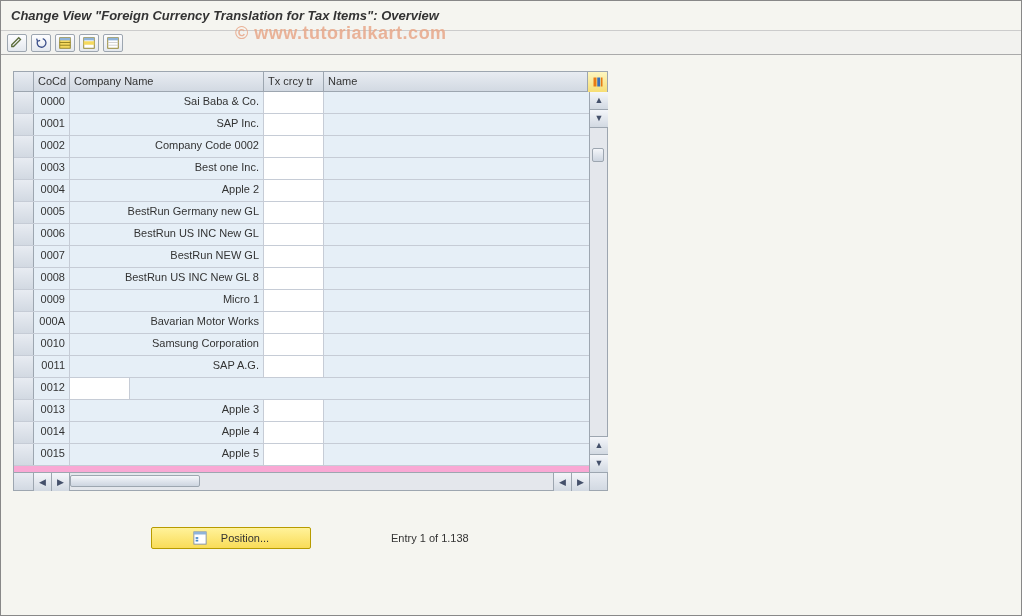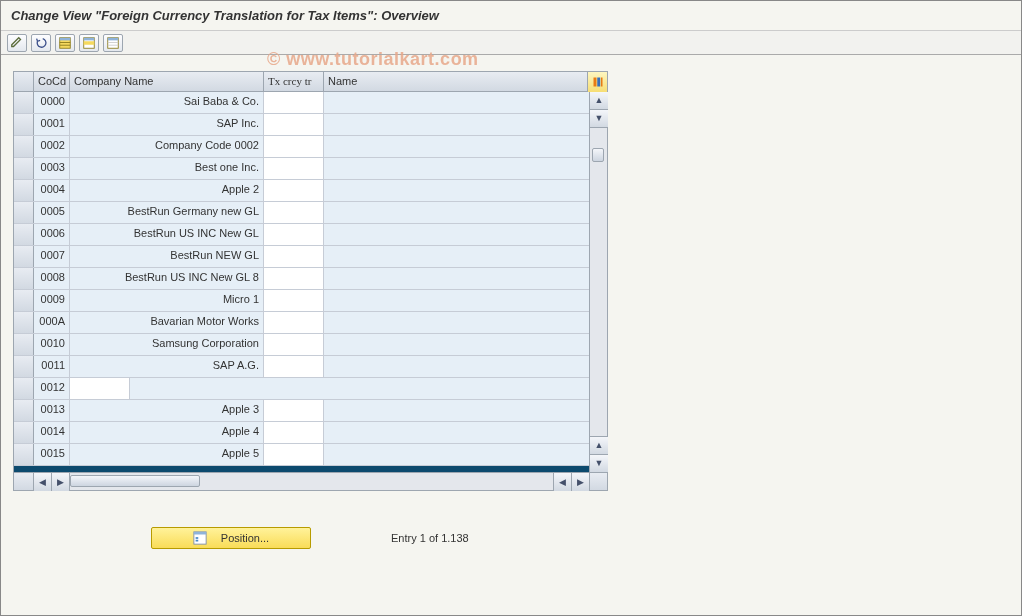--- a/index.html
+++ b/index.html
@@ -38,41 +38,41 @@
       display: flex; align-items: center; justify-content: center;
       cursor: pointer;
     }
     .tb-btn svg { width: 14px; height: 14px; }
     .content {
       padding: 16px 12px 8px 12px;
     }
     .table-outer {
       width: 595px;
       border: 1px solid #9da6b0;
-      background: #0c4a6e;
+      background: #f9a8d4;
       box-shadow: inset -1px -1px 0 #c0c4cc;
       position: relative;
     }
     .table-header {
       display: flex;
       height: 20px;
       border-bottom: 1px solid #9da6b0;
       background: linear-gradient(#e8ecf2,#d2d9e2);
     }
     .colh {
       border-right: 1px solid #9da6b0;
       padding: 3px 4px;
       color: #333;
       overflow: hidden;
       white-space: nowrap;
     }
     .col-sel   { width: 20px; }
     .col-cocd  { width: 36px; }
     .col-cname { width: 194px; }
-    .col-tx    { width: 60px; font-family: Liberation Serif, serif; }
+    .col-tx    { width: 60px; }
     .col-name  { width: 248px; border-right: none; flex: 1; }
 
     .corner-btn {
       width: 20px; height: 20px;
       border-left: 1px solid #9da6b0;
       background: linear-gradient(#fdf6c0,#f7de74);
       display: flex; align-items: center; justify-content: center;
       cursor: pointer;
     }
 
@@ -150,28 +150,27 @@
       gap:14px;
       cursor:pointer;
       font-size:11px;
       color:#333;
     }
     .position-btn .icon { width:14px;height:14px; }
     .entry-label { margin-left: 80px; font-size:11px; color:#333; }
 
     .watermark {
       position:absolute;
-      top:22px; left:266px;
+      top:22px; left:234px;
       color:#e8a88a;
       font-size:18px;
       font-weight:bold;
       letter-spacing:0.5px;
       pointer-events:none;
       opacity:0.85;
-      margin-top:26px;
     }
 
     .arrow { font-size:9px; color:#44506a; line-height:1; }
   </style>
 </head>
 <body>
 
 <div class="title-bar">
   <span class="title-text">Change View "Foreign Currency Translation for Tax Items": Overview</span>
 </div>

